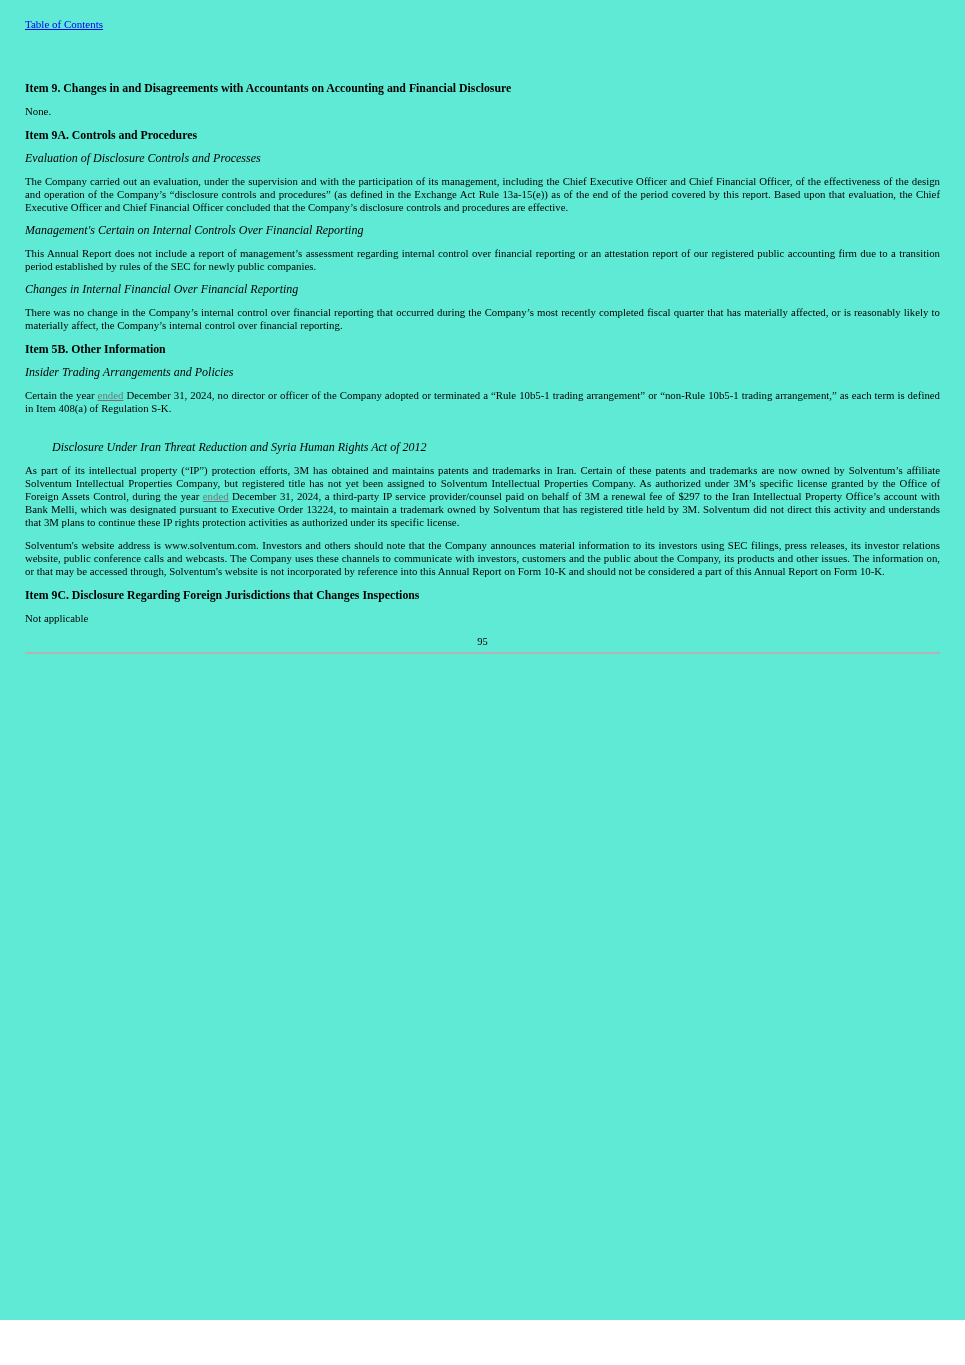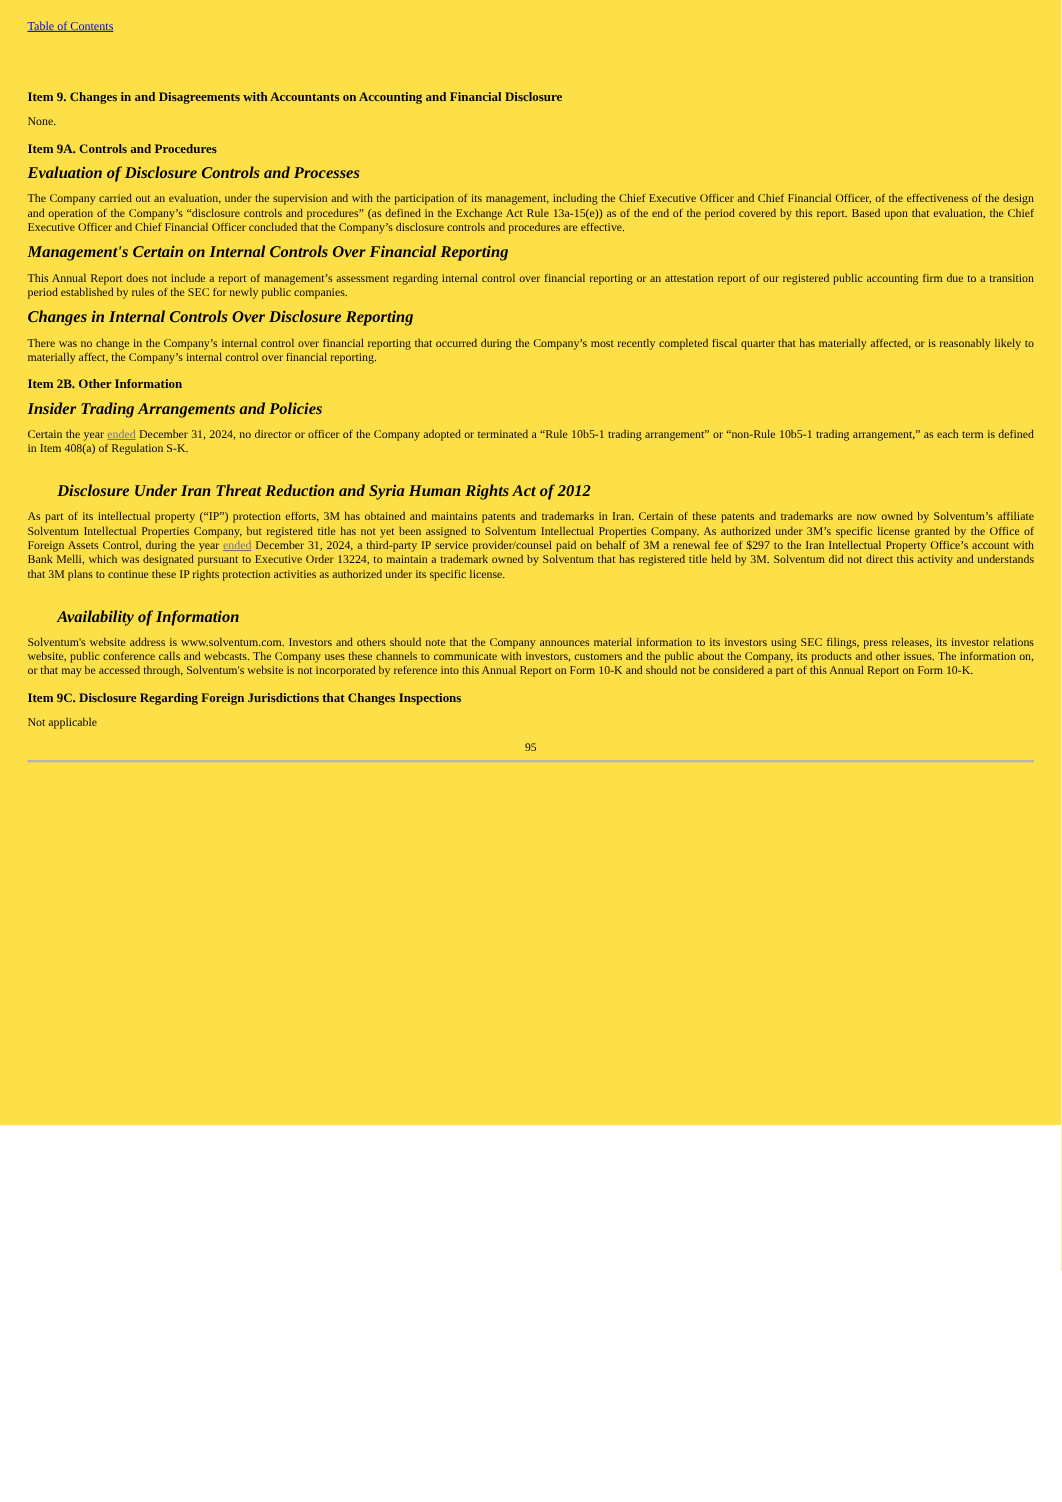--- a/index.html
+++ b/index.html
@@ -3,24 +3,24 @@
 <meta charset="utf-8">
 <style>
   html, body {
     margin: 0;
     padding: 0;
     background: #ffffff;
   }
   .page {
     position: relative;
     width: 965px;
-    height: 1023px;
+    height: 1320px;
     box-sizing: border-box;
     padding: 18px 25px 0 25px;
-    background: #fde047;
+    background: #5eead4;
     color: #000000;
     font-family: "Liberation Serif", "DejaVu Serif", serif;
     font-size: 10.8px;
     line-height: 13px;
   }
   .toc-link {
     display: inline-block;
     color: #0000ee;
     text-decoration: underline;
     font-size: 11px;
@@ -32,22 +32,22 @@
     font-style: normal;
     font-size: 11.8px;
     line-height: 14px;
     margin: 10px 0;
   }
   .h-bold.first {
     margin-top: 50px;
   }
   .h-italic {
     font-style: italic;
-    font-weight: bold;
-    font-size: 15px;
+    font-weight: normal;
+    font-size: 12px;
     line-height: 13px;
     margin: 10px 0;
   }
   .gap-above {
     margin-top: 26px;
     margin-left: 27px;
   }
   p.body-para {
     margin: 10px 0;
     text-align: justify;
@@ -85,35 +85,34 @@
   <h2 class="h-bold">Item 9A. Controls and Procedures</h2>
 
   <h3 class="h-italic">Evaluation of Disclosure Controls and Processes</h3>
 
   <p class="body-para">The Company carried out an evaluation, under the supervision and with the participation of its management, including the Chief Executive Officer and Chief Financial Officer, of the effectiveness of the design and operation of the Company’s “disclosure controls and procedures” (as defined in the Exchange Act Rule 13a-15(e)) as of the end of the period covered by this report. Based upon that evaluation, the Chief Executive Officer and Chief Financial Officer concluded that the Company’s disclosure controls and procedures are effective.</p>
 
   <h3 class="h-italic">Management's Certain on Internal Controls Over Financial Reporting</h3>
 
   <p class="body-para">This Annual Report does not include a report of management’s assessment regarding internal control over financial reporting or an attestation report of our registered public accounting firm due to a transition period established by rules of the SEC for newly public companies.</p>
 
-  <h3 class="h-italic">Changes in Internal Controls Over Disclosure Reporting</h3>
+  <h3 class="h-italic">Changes in Internal Financial Over Financial Reporting</h3>
 
   <p class="body-para">There was no change in the Company’s internal control over financial reporting that occurred during the Company’s most recently completed fiscal quarter that has materially affected, or is reasonably likely to materially affect, the Company’s internal control over financial reporting.</p>
 
-  <h2 class="h-bold">Item 2B. Other Information</h2>
+  <h2 class="h-bold">Item 5B. Other Information</h2>
 
   <h3 class="h-italic">Insider Trading Arrangements and Policies</h3>
 
   <p class="body-para"><span>Certain the year </span><span class="muted">ended</span><span> December 31, 2024, no director or officer of the Company adopted or terminated a “Rule 10b5-1 trading arrangement” or “non-Rule 10b5-1 trading arrangement,” as each term is defined in Item 408(a) of Regulation S-K.</span></p>
 
   <h3 class="h-italic gap-above">Disclosure Under Iran Threat Reduction and Syria Human Rights Act of 2012</h3>
 
   <p class="body-para"><span>As part of its intellectual property (“IP”) protection efforts, 3M has obtained and maintains patents and trademarks in Iran. Certain of these patents and trademarks are now owned by Solventum’s affiliate Solventum Intellectual Properties Company, but registered title has not yet been assigned to Solventum Intellectual Properties Company. As authorized under 3M’s specific license granted by the Office of Foreign Assets Control, during the year </span><span class="muted">ended</span><span> December 31, 2024, a third-party IP service provider/counsel paid on behalf of 3M a renewal fee of $297 to the Iran Intellectual Property Office’s account with Bank Melli, which was designated pursuant to Executive Order 13224, to maintain a trademark owned by Solventum that has registered title held by 3M. Solventum did not direct this activity and understands that 3M plans to continue these IP rights protection activities as authorized under its specific license.</span></p>
 
-  <h3 class="h-italic gap-above">Availability of Information</h3>
 
   <p class="body-para">Solventum's website address is www.solventum.com. Investors and others should note that the Company announces material information to its investors using SEC filings, press releases, its investor relations website, public conference calls and webcasts. The Company uses these channels to communicate with investors, customers and the public about the Company, its products and other issues. The information on, or that may be accessed through, Solventum's website is not incorporated by reference into this Annual Report on Form 10-K and should not be considered a part of this Annual Report on Form 10-K.</p>
 
   <h2 class="h-bold">Item 9C. Disclosure Regarding Foreign Jurisdictions that Changes Inspections</h2>
 
   <p class="body-para plain">Not applicable</p>
 
   <div class="page-number">95</div>
 
   <hr class="footer-rule">

